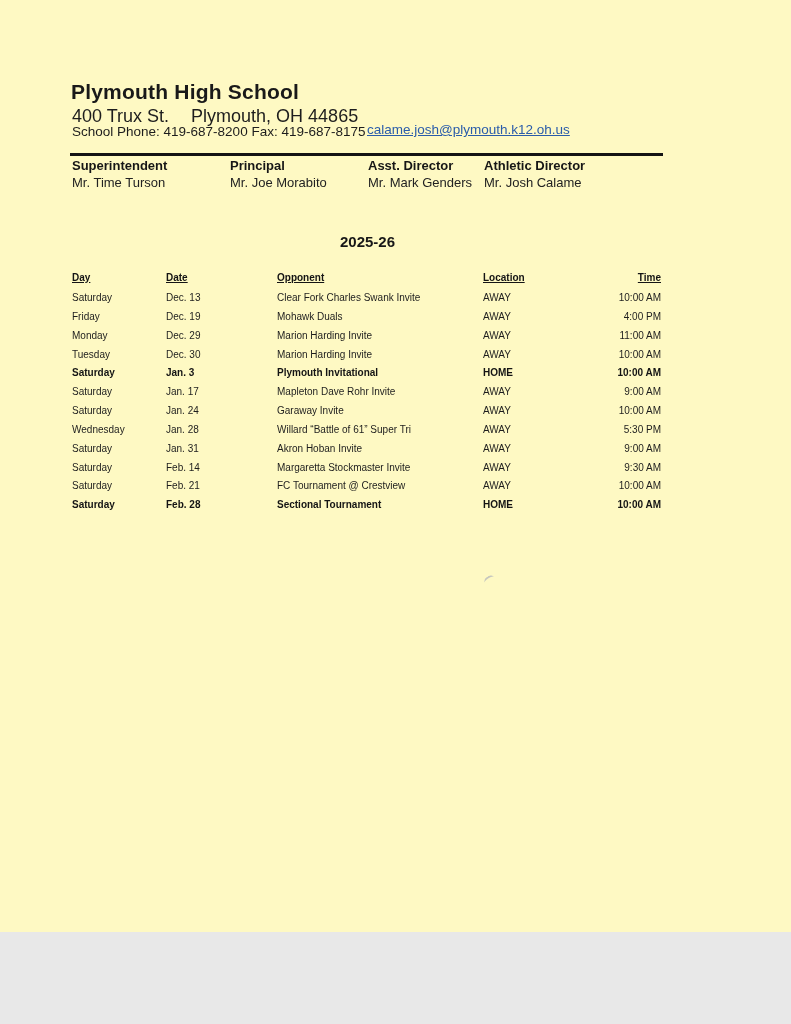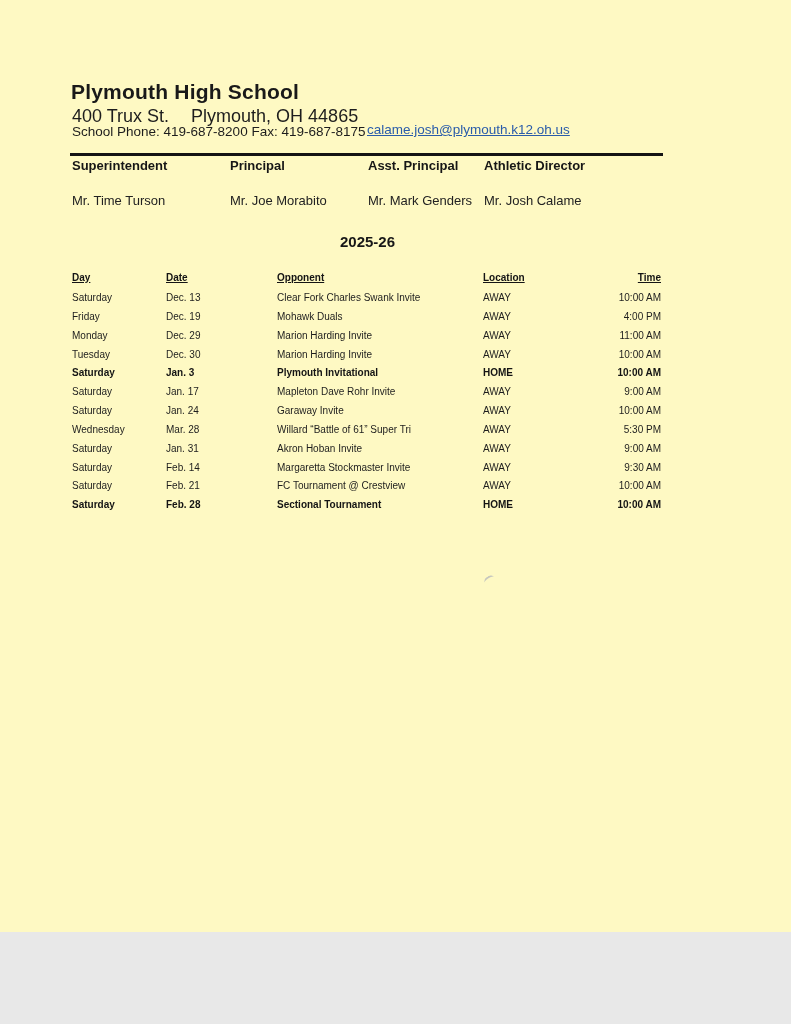--- a/index.html
+++ b/index.html
@@ -35,21 +35,21 @@
   }
   .rule{
     position:absolute;left:70px;top:153px;
     width:593px;height:3px;background:#141414;
   }
   .staff-row{
     position:absolute;left:72px;top:158px;width:591px;
     display:grid;grid-template-columns:158px 138px 116px auto;
     font-size:13px;
   }
-  .staff-title{font-weight:bold;color:#161616;margin-bottom:20px;}
+  .staff-title{font-weight:bold;color:#161616;margin-bottom:2px;}
   .staff-name{color:#222;}
   .doc-title{
     position:absolute;left:71px;top:207px;width:593px;
     text-align:center;font-size:20.5px;font-weight:bold;color:#171717;
   }
   .doc-season{
     position:absolute;left:71px;top:233px;width:593px;
     text-align:center;font-size:15px;font-weight:bold;color:#171717;
   }
   .schedule{
@@ -99,21 +99,21 @@
   <div class="staff-row">
     <div>
       <div class="staff-title">Superintendent</div>
       <div class="staff-name">Mr. Time Turson</div>
     </div>
     <div>
       <div class="staff-title">Principal</div>
       <div class="staff-name">Mr. Joe Morabito</div>
     </div>
     <div>
-      <div class="staff-title">Asst. Principal</div>
+      <div class="staff-title">Asst. Director</div>
       <div class="staff-name">Mr. Mark Genders</div>
     </div>
     <div>
       <div class="staff-title">Athletic Director</div>
       <div class="staff-name">Mr. Josh Calame</div>
     </div>
   </div>
 
   <div class="doc-season">2025-26</div>
 
@@ -177,21 +177,21 @@
     <div class="srow">
       <span class="c-day">Saturday</span>
       <span class="c-date">Jan. 24</span>
       <span class="c-opponent">Garaway Invite</span>
       <span class="c-location">AWAY</span>
       <span class="c-time">10:00 AM</span>
     </div>
 
     <div class="srow">
       <span class="c-day">Wednesday</span>
-      <span class="c-date">Mar. 28</span>
+      <span class="c-date">Jan. 28</span>
       <span class="c-opponent">Willard “Battle of 61” Super Tri</span>
       <span class="c-location">AWAY</span>
       <span class="c-time">5:30 PM</span>
     </div>
 
     <div class="srow">
       <span class="c-day">Saturday</span>
       <span class="c-date">Jan. 31</span>
       <span class="c-opponent">Akron Hoban Invite</span>
       <span class="c-location">AWAY</span>

